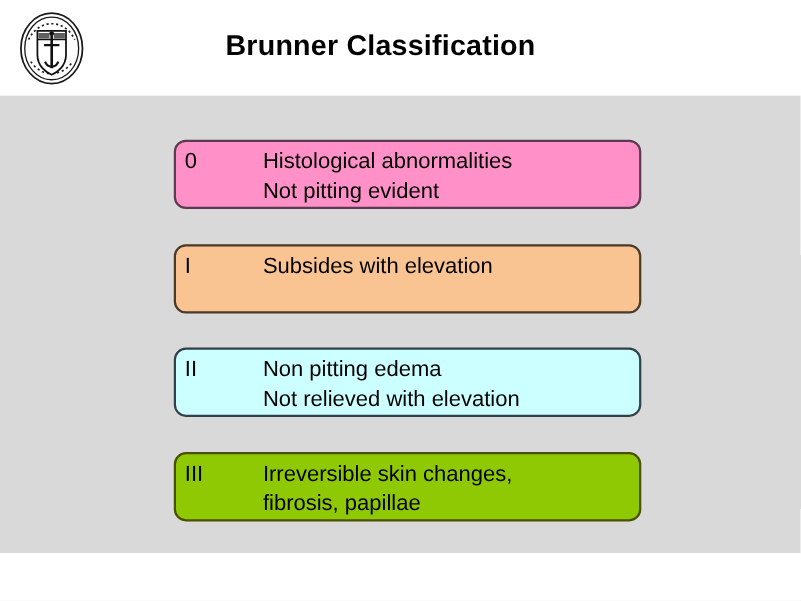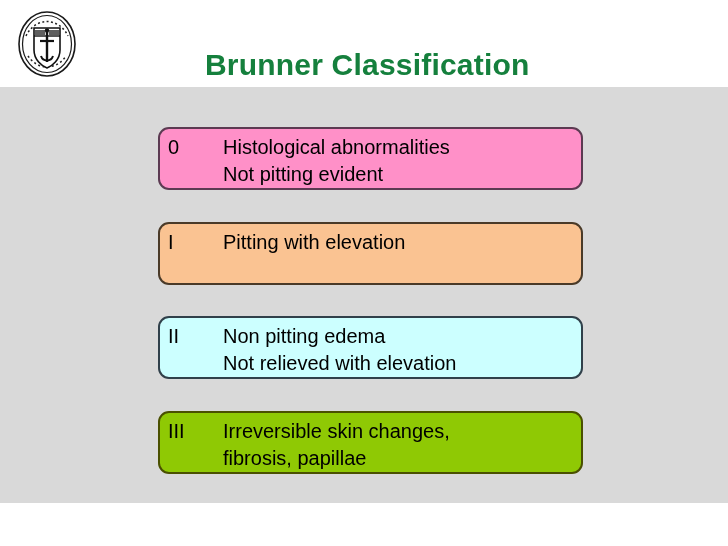--- a/index.html
+++ b/index.html
@@ -50,24 +50,24 @@
     position: absolute;
     left: 16px;
     top: 10px;
     width: 62px;
     height: 68px;
   }
   
   #page-title {
     position: absolute;
     left: 205px;
-    top: 48px;
-    font-size: 30px;
+    top: 26px;
+    font-size: 26px;
     font-weight: bold;
-    color: #15803d;
+    color: #000000;
     letter-spacing: 0.2px;
     white-space: nowrap;
     font-family: "Liberation Sans", sans-serif;
   }
   
   .grade-row {
     position: absolute;
     left: 158px;
     width: 425px;
     height: 63px;
@@ -81,21 +81,21 @@
     left: 8px;
     top: 5px;
     width: 62px;
     font-size: 20px;
     color: #000000;
     line-height: 27px;
     font-family: "Liberation Sans", sans-serif;
   }
   .grade-row .grade-desc {
     position: absolute;
-    left: 63px;
+    left: 79px;
     top: 5px;
     right: 6px;
     font-size: 20px;
     color: #000000;
     line-height: 27px;
     font-family: "Liberation Sans", sans-serif;
   }
   .grade-row .grade-desc .line2 {
     display: block;
   }
@@ -144,21 +144,21 @@
     <span class="grade-label">0</span>
     <span class="grade-desc">
       <span>Histological abnormalities</span>
       <span class="line2">Not pitting evident</span>
     </span>
   </div>
 
   <div class="grade-row" id="row-1" style="background: rgb(250, 195, 146); border-color: rgb(74, 58, 40);">
     <span class="grade-label">I</span>
     <span class="grade-desc">
-      <span class="line2">Pitting with elevation</span>
+      <span class="line2">Subsides with elevation</span>
     </span>
   </div>
 
   <div class="grade-row" id="row-3" style="background: rgb(143, 201, 4); border-color: rgb(74, 80, 0);">
     <span class="grade-label">III</span>
     <span class="grade-desc">
       <span>Irreversible skin changes,</span>
       <span class="line2">fibrosis, papillae</span>
     </span>
   </div>

